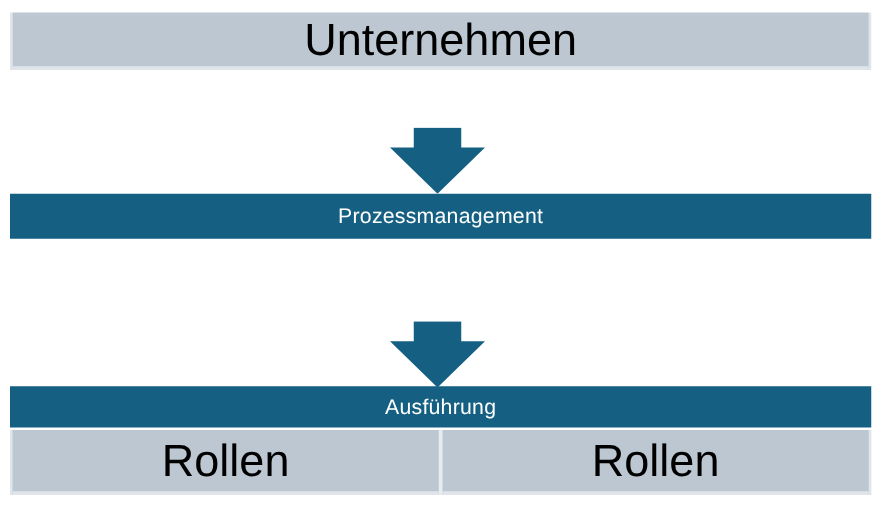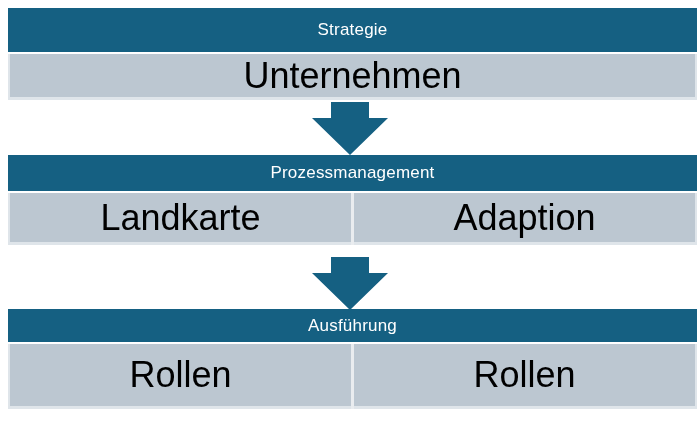--- a/index.html
+++ b/index.html
@@ -28,48 +28,43 @@
     border-left:2px solid var(--edge);border-right:2px solid var(--edge);
   }
   .cell{
     flex:1;display:flex;align-items:center;justify-content:center;
     background:var(--cell-bg);border-bottom:3px solid var(--edge);
     font-size:36px;color:var(--cell-text);
   }
   
   .sec-1{top:8px}   .sec-1 .sec-header{height:44px} .sec-1 .sec-row{height:46px}
   .sec-2{top:155px} .sec-2 .sec-header{height:36px} .sec-2 .sec-row{height:52px}
-  .sec-3{top:309px} .sec-3 .sec-header{height:33px} .sec-3 .sec-row{height:65px}
+  .sec-3{top:309px} .sec-3 .sec-header{height:33px} .sec-3 .sec-row{height:52px}
   .down-arrow{
     position:absolute;left:312px;width:76px;height:53px;background:var(--arrow);
     clip-path:polygon(25% 0%, 75% 0%, 75% 30%, 100% 30%, 50% 100%, 0% 30%, 25% 30%);
   }
   .arrow-1{top:102px}
   .arrow-2{top:257px}
 </style>
 </head>
 <body>
 
 <div class="diagram">
 
   <div class="section sec-1">
-    <div class="sec-header">Strategie</div>
     <div class="sec-row">
       <div class="cell">Unternehmen</div>
     </div>
   </div>
 
   <div class="down-arrow arrow-1"></div>
 
   <div class="section sec-2">
     <div class="sec-header">Prozessmanagement</div>
-    <div class="sec-row">
-      <div class="cell">Landkarte</div>
-      <div class="cell">Adaption</div>
-    </div>
   </div>
 
   <div class="down-arrow arrow-2"></div>
 
   <div class="section sec-3">
     <div class="sec-header">Ausführung</div>
     <div class="sec-row">
       <div class="cell">Rollen</div>
       <div class="cell">Rollen</div>
     </div>

